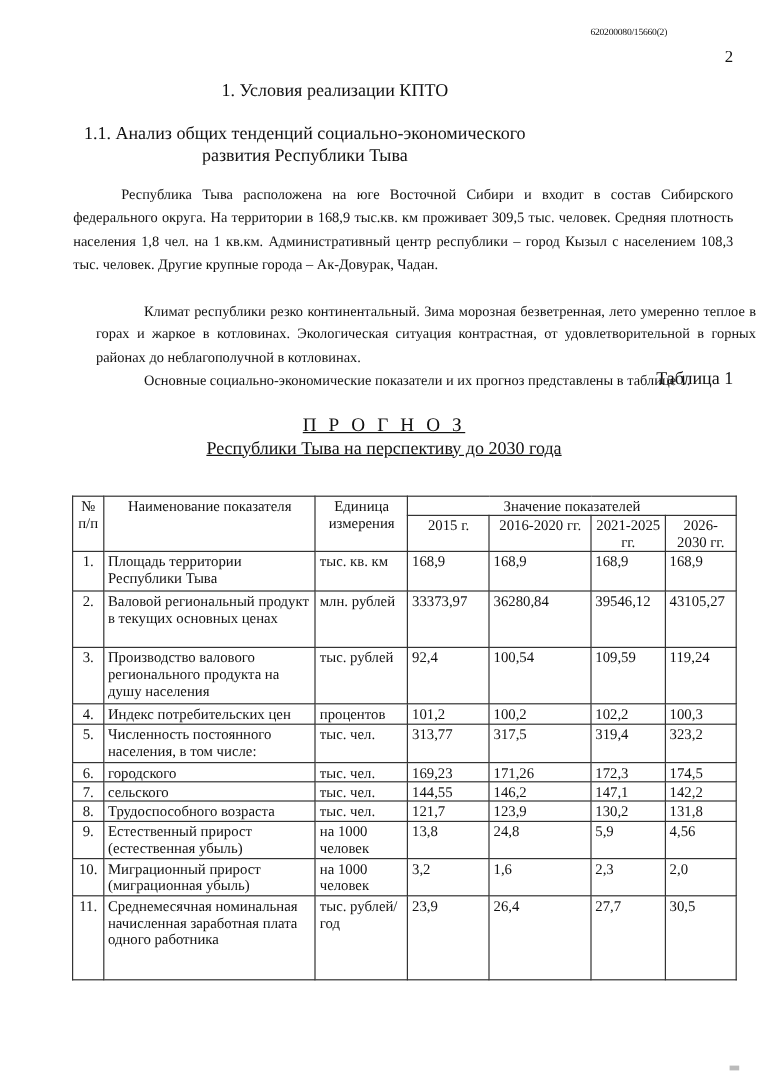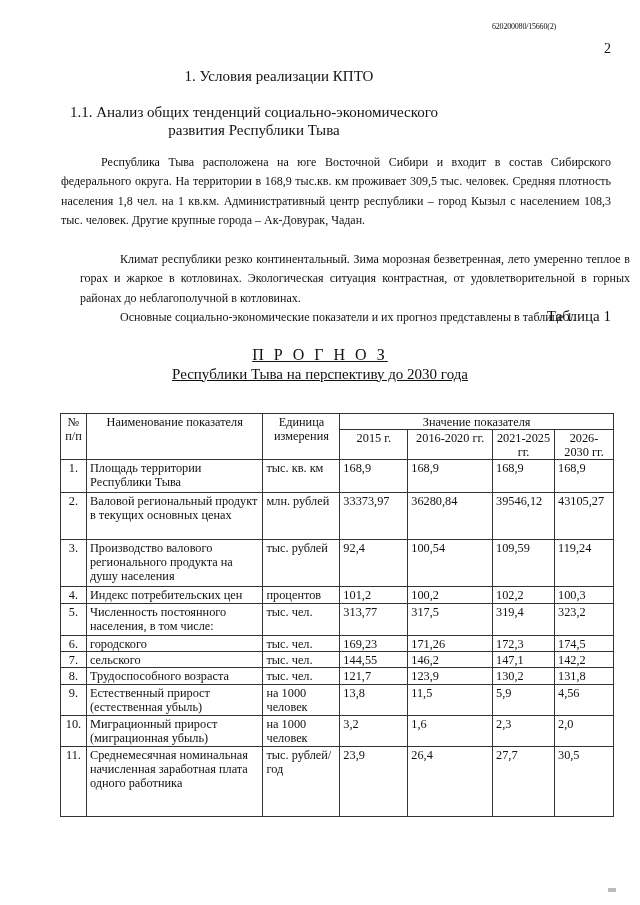--- a/index.html
+++ b/index.html
@@ -59,21 +59,21 @@
     <col style="width:68px">
       <col style="width:85px">
       <col style="width:62px">
       <col style="width:59px">
   </colgroup>
   <thead>
     <tr>
       <th rowspan="2">№ п/п</th>
       <th rowspan="2">Наименование показателя</th>
       <th rowspan="2">Единица измерения</th>
-      <th colspan="4">Значение показателя</th>
+      <th colspan="4">Значение показателей</th>
     </tr>
     <tr>
       <th>2015 г.</th>
       <th>2016-2020 гг.</th>
       <th>2021-2025 гг.</th>
       <th>2026-2030 гг.</th>
     </tr>
   </thead>
   <tbody>
     <tr style="height:33px">
@@ -146,21 +146,21 @@
       <td class="val">121,7</td>
       <td class="val">123,9</td>
       <td class="val">130,2</td>
       <td class="val">131,8</td>
     </tr>
     <tr style="height:31px">
       <td class="idx">9.</td>
       <td>Естественный прирост (естественная убыль)</td>
       <td>на 1000 человек</td>
       <td class="val">13,8</td>
-      <td class="val">11,5</td>
+      <td class="val">24,8</td>
       <td class="val">5,9</td>
       <td class="val">4,56</td>
     </tr>
     <tr style="height:31px">
       <td class="idx">10.</td>
       <td>Миграционный прирост (миграционная убыль)</td>
       <td>на 1000 человек</td>
       <td class="val">3,2</td>
       <td class="val">1,6</td>
       <td class="val">2,3</td>

